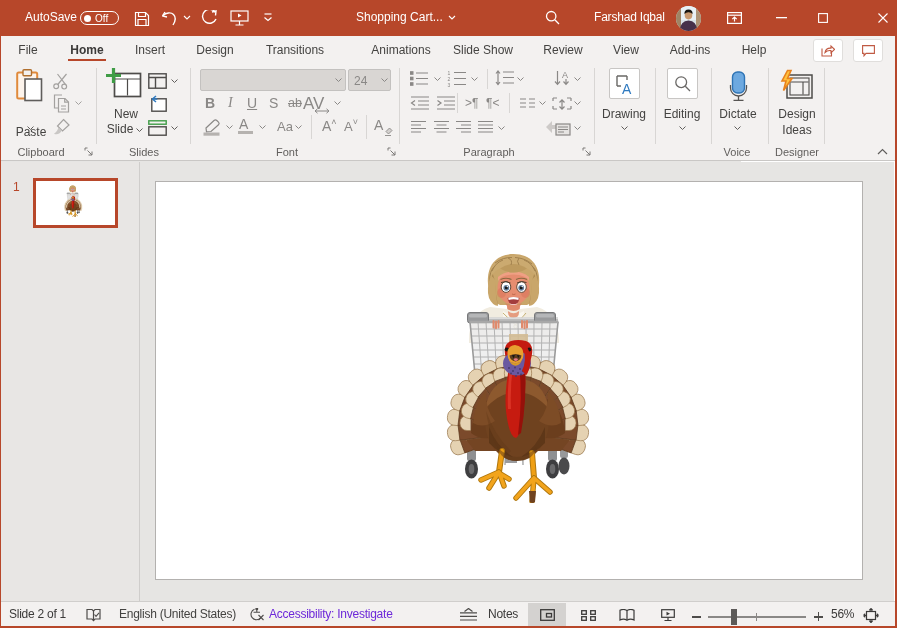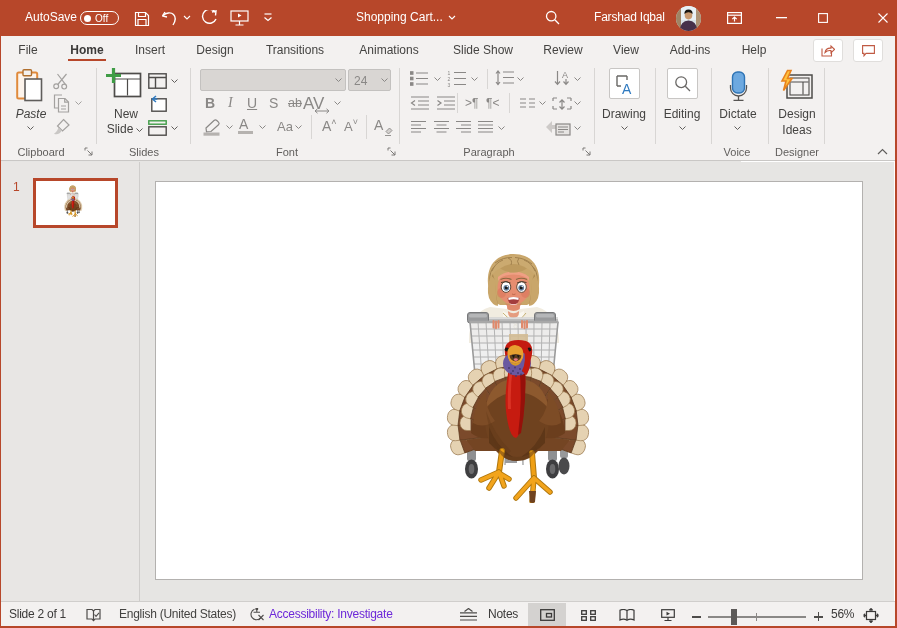--- a/index.html
+++ b/index.html
@@ -112,21 +112,21 @@
       </svg>
   </div>
 
   <div id="tabrow">
     <div class="tab" style="left:9px; width:36px;">File</div>
     <div class="tab active" style="left:58px; width:56px;">Home</div>
     <div class="abs" style="left:67px; top:22.5px; width:38px; height:2.8px; background:#b7472a;"></div>
     <div class="tab" style="left:126px; width:46px;">Insert</div>
     <div class="tab" style="left:186px; width:56px;">Design</div>
     <div class="tab" style="left:256px; width:76px;">Transitions</div>
-    <div class="tab" style="left:346px; width:84px;">Animations</div>
+    <div class="tab" style="left:358px; width:84px;">Animations</div>
     <div class="tab" style="left:444px; width:76px;">Slide Show</div>
     <div class="tab" style="left:534px; width:56px;">Review</div>
     <div class="tab" style="left:602px; width:46px;">View</div>
     <div class="tab" style="left:658px; width:62px;">Add-ins</div>
     <div class="tab" style="left:730px; width:46px;">Help</div>
     <div class="tabbtn" style="left:812px;"></div>
     <svg class="abs" style="left:820px; top:8px;" width="14" height="13" viewBox="0 0 14 13" fill="none" stroke="#c05a43" stroke-width="1.1">
       <path d="M1 4.5 v7.5 h9.5 v-5"></path>
         <path d="M4 8.5 C4.5 5.5 7 4 10 4.2 l0-2.2 3.5 3.4 -3.5 3.4 0-2.2 C7.5 6.2 5.5 7 4 8.5 z"></path>
     </svg>
@@ -153,21 +153,21 @@
     <div class="rlabel" style="left:706px; width:62px;">Voice</div>
     <div class="rsep" style="left:768px;"></div>
     <div class="rlabel" style="left:766px; width:62px;">Designer</div>
     <div class="rsep" style="left:824px;"></div>
 
     <svg class="abs" style="left:16px; top:69px;" width="28" height="33" viewBox="0 0 28 33">
       <rect x="1.2" y="3.5" width="20" height="26" rx="1.5" fill="#fdf4ec" stroke="#e08a3c" stroke-width="2"></rect>
       <rect x="7" y="0.8" width="8.5" height="6" rx="1" fill="#f3f1f0" stroke="#b06f2e" stroke-width="1.4"></rect>
       <rect x="9" y="10" width="16.5" height="21.5" fill="#fff" stroke="#5f5d5b" stroke-width="1.6"></rect>
     </svg>
-    <div class="rtxt" style="left:9px; top:107px; width:44px;font-style:italic;">Paste</div>
+    <div class="rtxt" style="left:9px; top:125px; width:44px;">Paste</div>
     <svg class="chev" style="left:27px; top:126px;" viewBox="0 0 7 4" fill="none" stroke="#605e5c" stroke-width="1">
         <path d="M0.5 0.5 l3 3 3-3"></path>
       </svg>
     <svg class="abs gr" style="left:53px; top:73px;" width="17" height="17" viewBox="0 0 17 17" fill="none" stroke="#a3a19f" stroke-width="1.2">
       <circle cx="3.2" cy="13.2" r="2.4"></circle>
         <circle cx="11.2" cy="13.6" r="2.4"></circle>
       <path d="M4.8 11.5 L13.5 1 M12.8 11.8 L4.5 1"></path>
     </svg>
     <svg class="abs" style="left:53px; top:94px;" width="18" height="19" viewBox="0 0 18 19" fill="none" stroke="#a3a19f" stroke-width="1.2">
       <path d="M9 1 H1.5 V14 H5"></path>

